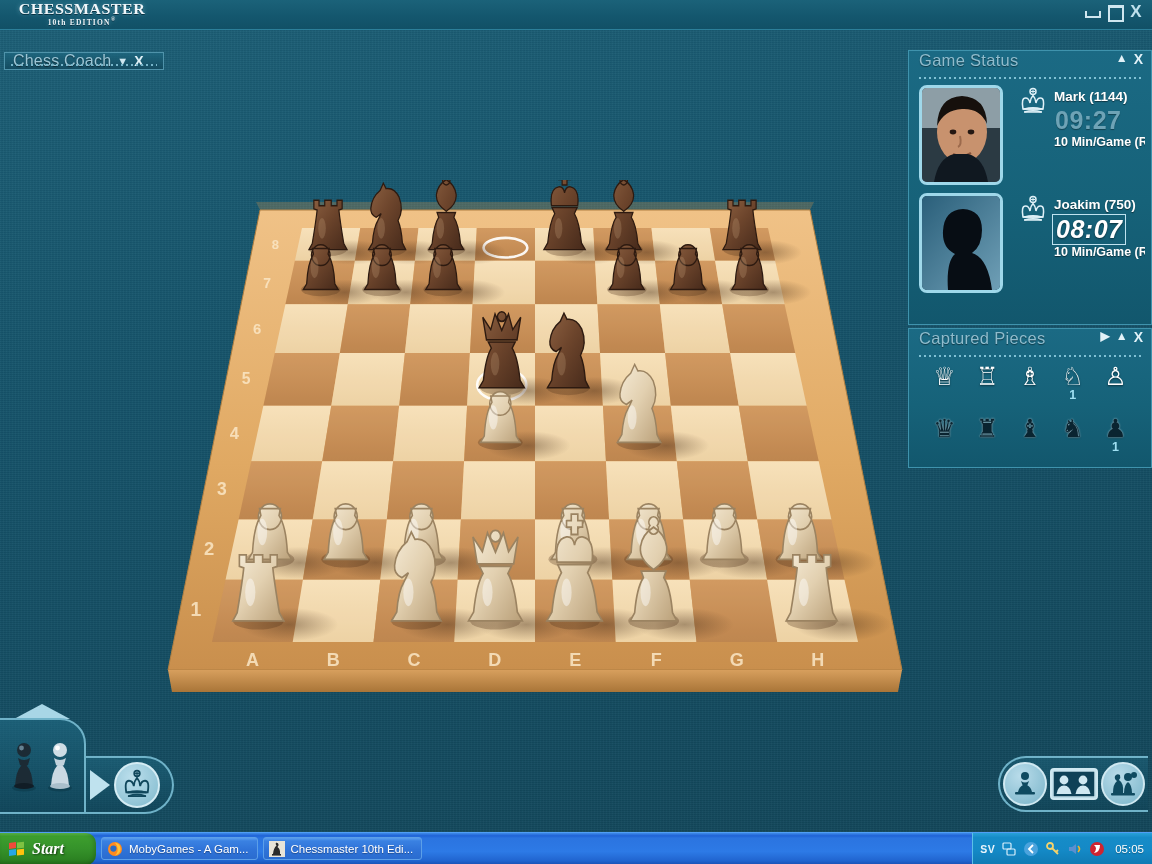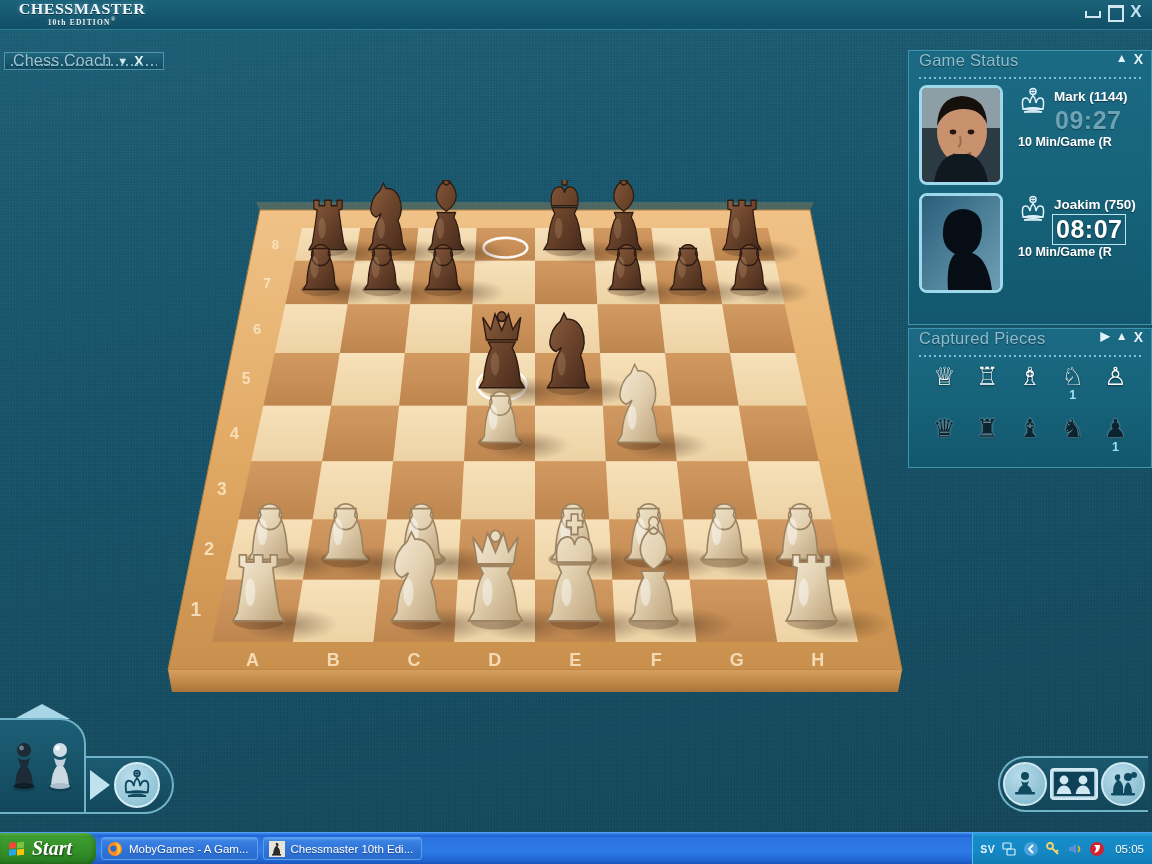--- a/index.html
+++ b/index.html
@@ -125,24 +125,24 @@
     color:#ffffff; font-size:13.5px; font-weight:bold; margin-left:36px;
     white-space:nowrap; text-shadow:0 1px 1px rgba(0,0,0,.5);
   }
   .pclock {
     margin-left:34px; margin-top:2px; font-size:25px; font-weight:bold;
     letter-spacing:.5px; font-family:"Liberation Sans", sans-serif;
     display:inline-block; padding:0 3px;
   }
   .pclock.idle { color:#6ea3b6; text-shadow:0 1px 1px rgba(0,0,0,.35); }
   .pclock.active {
-    color:#ffffff; border:1px solid #bfe3f0; text-shadow:0 1px 2px rgba(0,0,0,.5);
+    color:#ffffff; border:1px solid #bfe3f0; text-shadow:0 1px 2px rgba(0,0,0,.5);font-style:italic;
   }
   .ptime {
-    color:#ffffff; font-size:12.5px; font-weight:bold;
+    margin-left:36px; color:#ffffff; font-size:12.5px; font-weight:bold;
     white-space:nowrap; overflow:hidden; text-shadow:0 1px 1px rgba(0,0,0,.5);
   }
 
   .cap-grid { padding:8px 0 0 0; }
   .cap-row { display:flex; justify-content:space-around; height:52px; padding:0 14px; }
   .cap-cell { width:34px; text-align:center; position:relative; }
   .cap-cell .glyph {
     font-size:25px; line-height:26px; display:block;
     text-shadow:0 1px 2px rgba(0,0,0,.55);
   }
@@ -207,21 +207,21 @@
     border-top:1px solid #4f9ef5; display:flex; align-items:center;
   }
   #start {
     height:32px; min-width:96px; padding:0 22px 0 8px;
     background: linear-gradient(180deg,#5dbb4a 0%,#3d9e2e 10%,#35922a 50%,#2c8222 82%,#226a1a 100%);
     border-top-right-radius:10px; border-bottom-right-radius:10px;
     display:flex; align-items:center; gap:6px; cursor:pointer;
     box-shadow: inset -2px 0 4px rgba(0,0,0,.18);
   }
   #start .slabel {
-    color:#ffffff; font-size:20px; font-weight:bold; font-style:italic;
+    color:#ffffff; font-size:16px; font-weight:bold; font-style:italic;
     font-family:"Liberation Serif", serif; text-shadow:1px 1px 2px rgba(0,0,0,.55);
   }
   .taskbtn {
     height:23px; margin-left:5px; padding:0 8px 0 5px; min-width:150px; max-width:163px;
     background: linear-gradient(180deg,#5a9fef 0%,#3a81e2 14%,#2f73d8 55%,#2a6ccf 100%);
     border:1px solid #5c9fe8; border-radius:3px;
     display:flex; align-items:center; gap:6px; cursor:pointer; overflow:hidden;
   }
   .taskbtn .tlabel {
     color:#ffffff; font-size:11.5px; white-space:nowrap; overflow:hidden;

